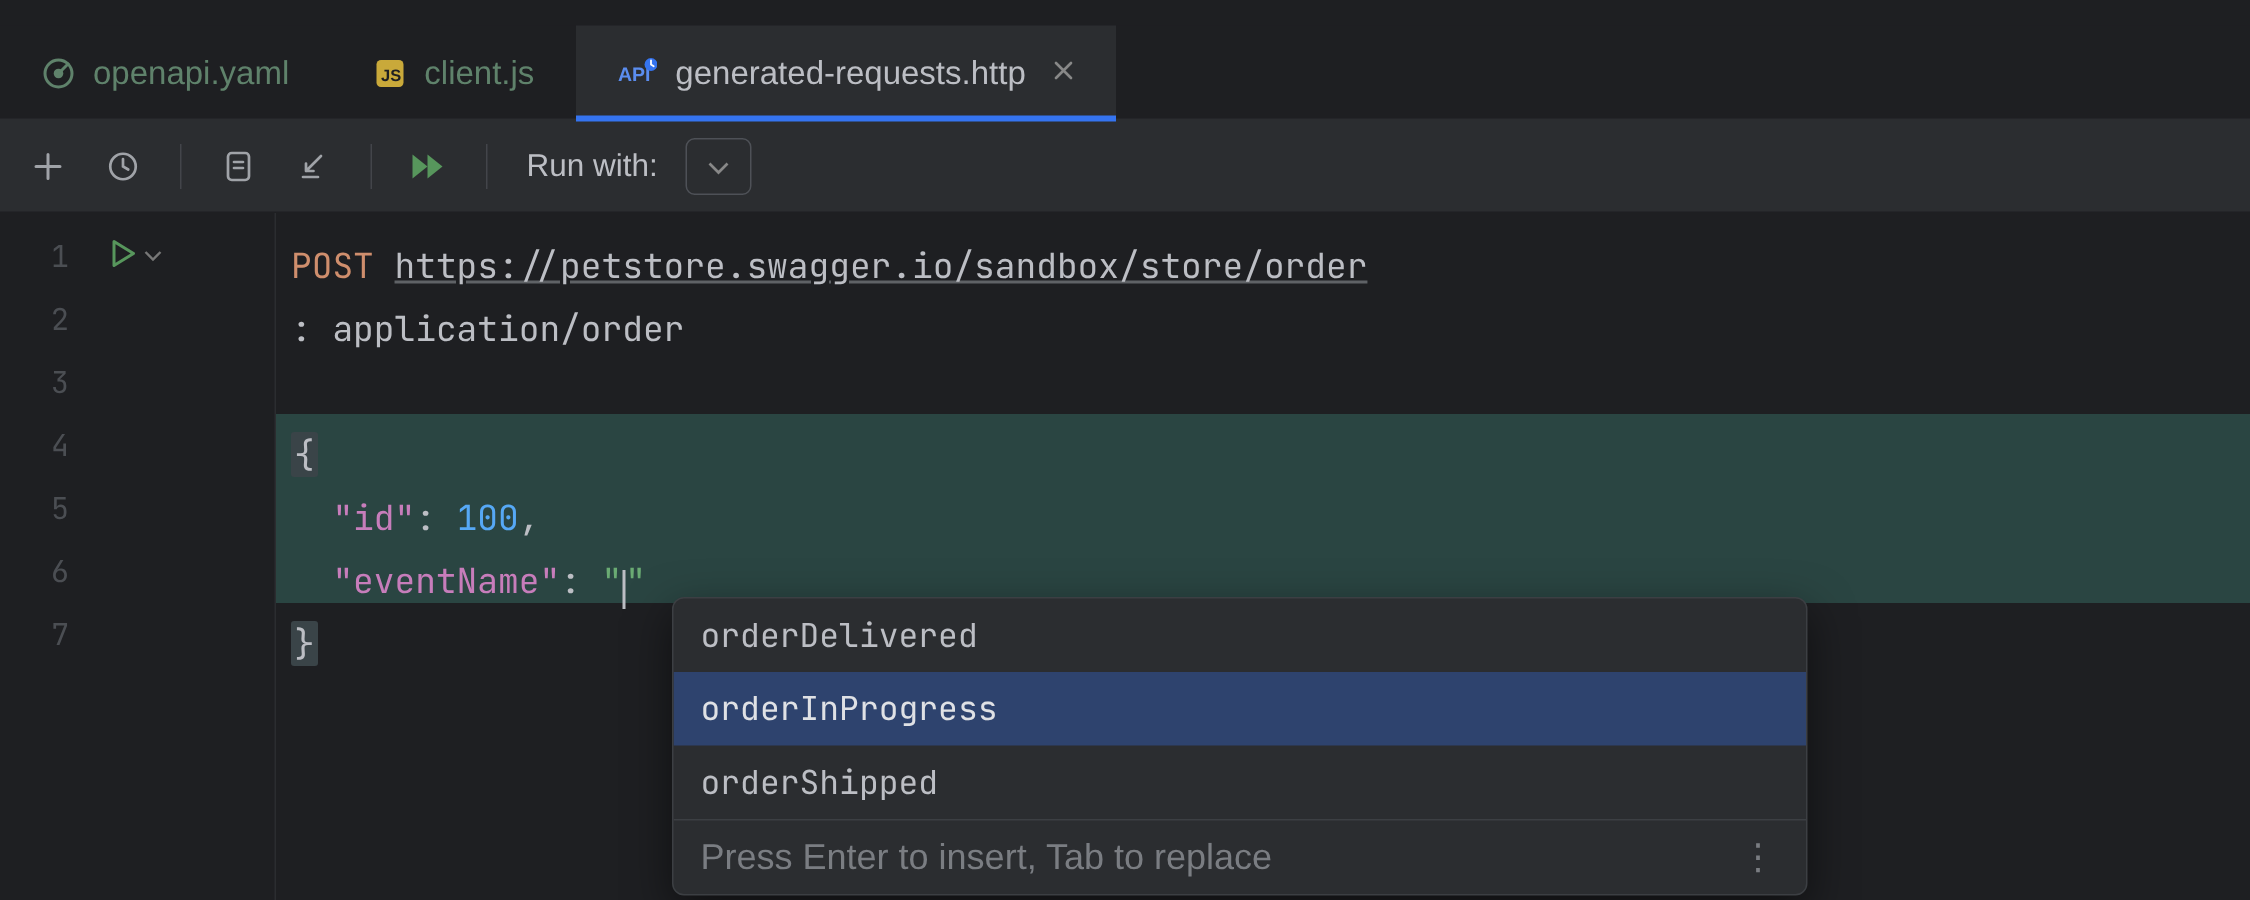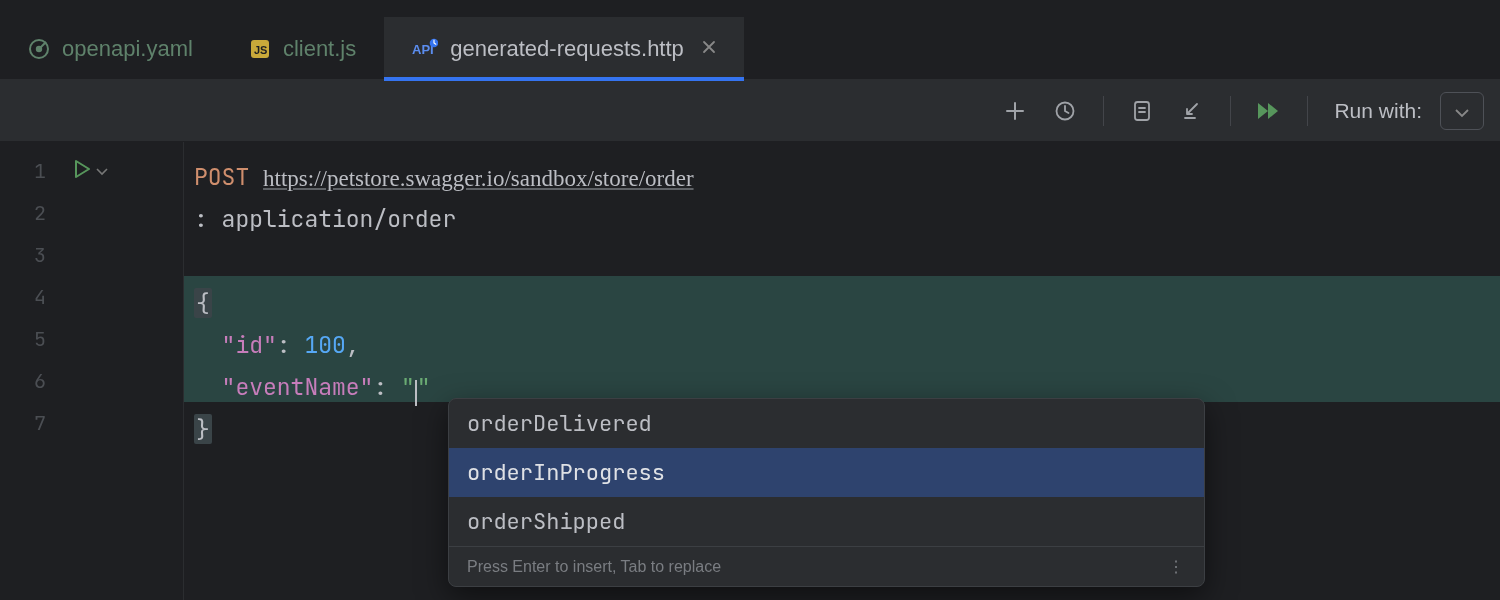--- a/index.html
+++ b/index.html
@@ -50,21 +50,20 @@
   
   .toolbar {
     display: flex;
     align-items: center;
     height: 62px;
     background: #2b2d30;
     border-bottom: 1px solid #1e1f22;
     padding: 0 16px;
     gap: 18px;
     font-size: 21px;
-    justify-content: flex-end;
   }
   .toolbar .sep {
     width: 1px; height: 30px; background: #43454a;
     margin: 0 4px;
   }
   .toolbar .tb-btn {
     width: 32px; height: 32px;
     display: flex; align-items: center; justify-content: center;
     color: #a0a3a8;
     cursor: pointer;
@@ -114,21 +113,21 @@
   }
   .cline {
     height: 42px;
     display: flex; align-items: flex-end;
     padding-left: 10px;
     white-space: pre;
   }
   .cline.hl { background: #2a4542; }
 
   .tk-method { color: #cf8e6d; }
-  .tk-url    { color: #bcbec4; text-decoration: underline; text-decoration-color: #5f6266; font-family: Liberation Serif, serif; }
+  .tk-url    { color: #bcbec4; text-decoration: underline; text-decoration-color: #5f6266; }
   .tk-header { color: #c77dbb; font-style: italic; }
   .tk-punct  { color: #bcbec4; }
   .tk-key    { color: #c77dbb; }
   .tk-num    { color: #56a8f5; }
   .tk-str    { color: #6aab73; }
   .tk-cursor { display:inline-block; width:2px; height:26px; background:#bcbec4; position:relative; top:4px; }
 
   
   .brace-box { background:#3a4448; border-radius:2px; padding:0 2px; }
 
@@ -153,21 +152,21 @@
   }
   .completion .item.sel {
     background: #2e436e;
     color: #dfe1e5;
   }
   .completion .footer {
     display: flex; align-items: center; justify-content: space-between;
     padding: 10px 18px;
     color: #7a7d82;
     font-family: "Segoe UI", Arial, sans-serif;
-    font-size: 16px;
+    font-size: 24px;
     border-top: 1px solid #3c3f43;
   }
   .footer .dots { letter-spacing: 2px; cursor: pointer; }
 </style>
 </head>
 <body>
 
 <div class="tabbar">
   <div class="tab first inactive">
     <span class="ico">

